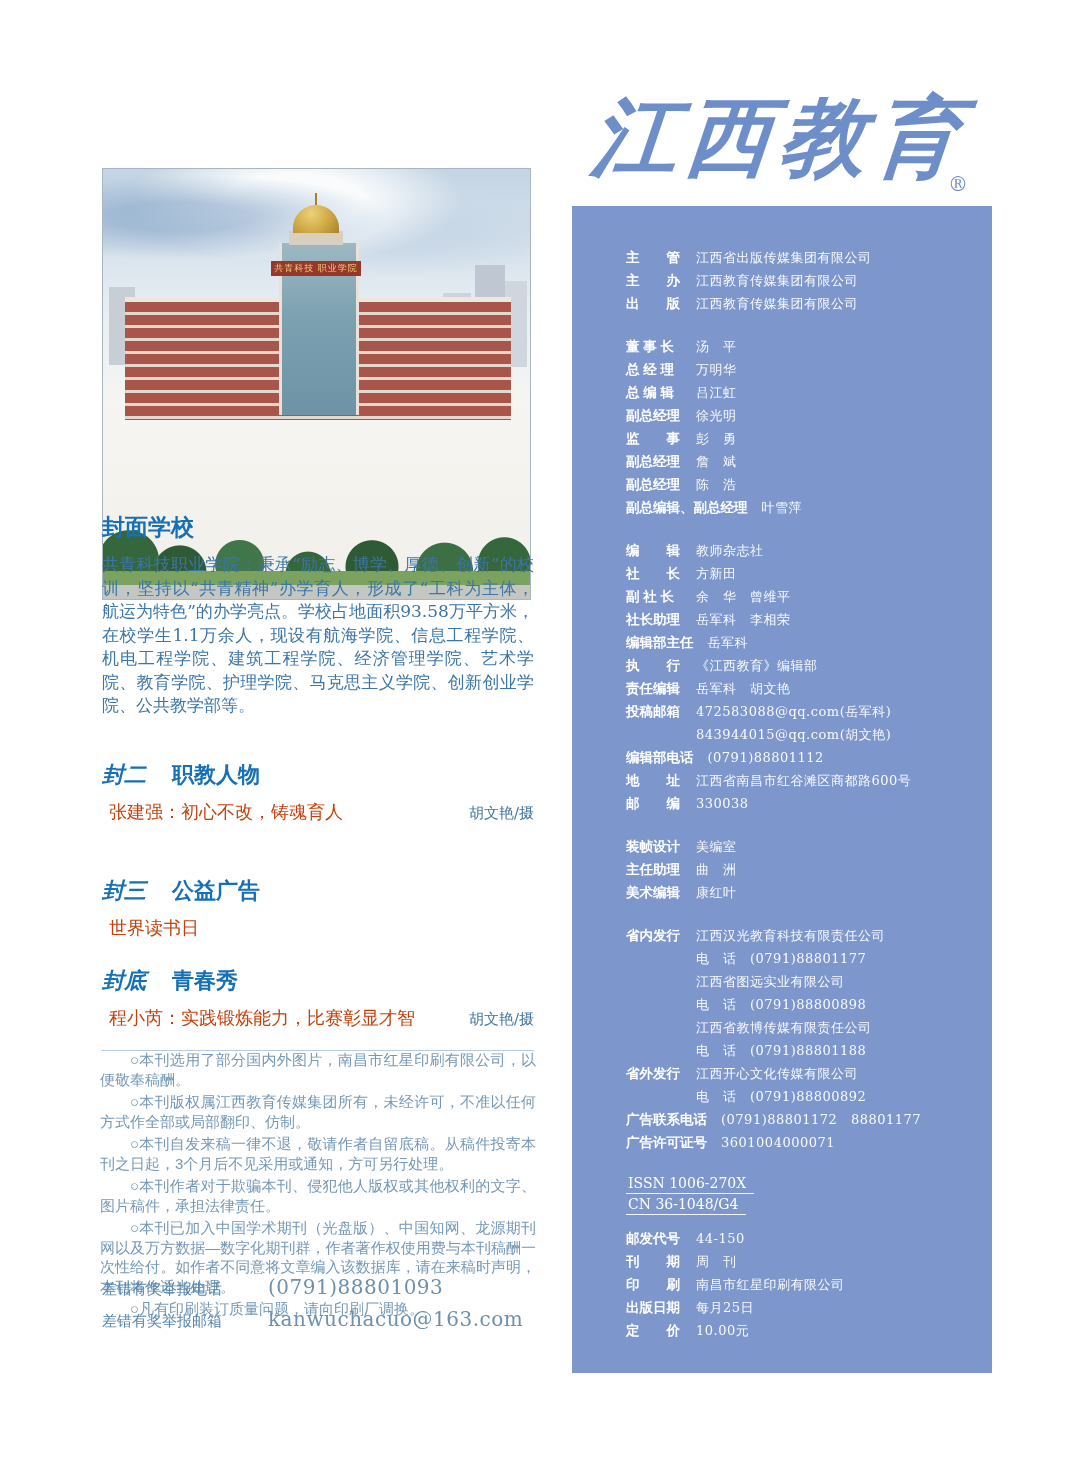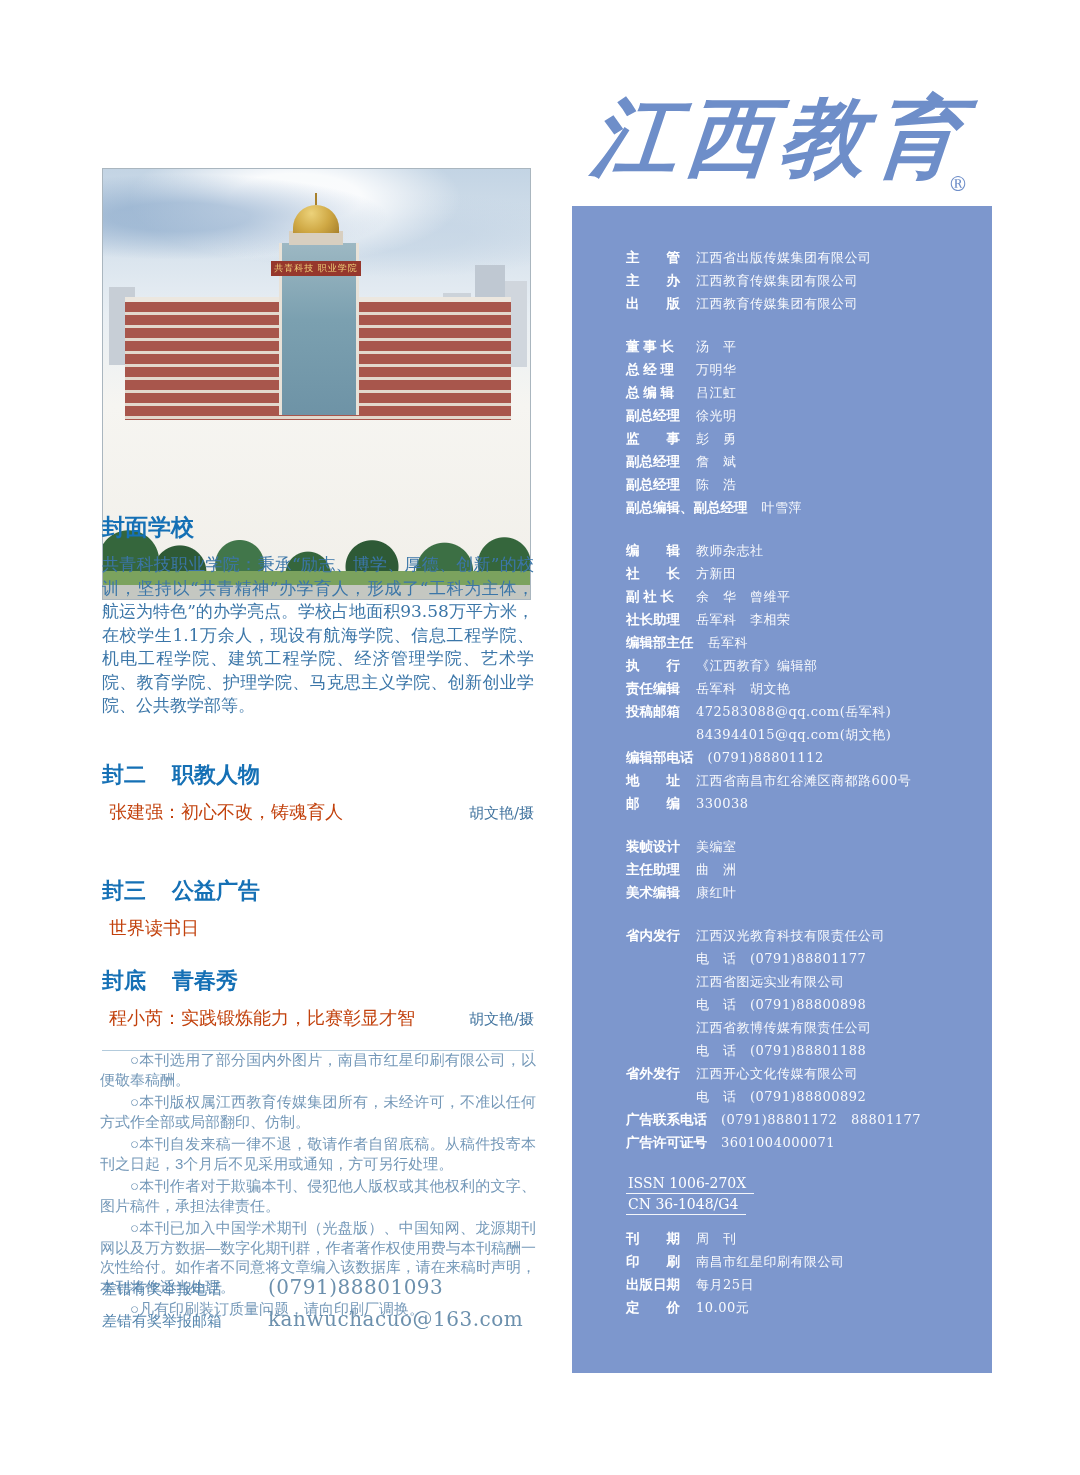--- a/index.html
+++ b/index.html
@@ -70,21 +70,21 @@
   
   .cover-school{position:absolute;left:102px;top:512px;width:432px;}
   .cover-school h2{margin:0 0 10px 0;font-size:23px;font-weight:bold;color:#1570b5;}
   .cover-school p{margin:0;font-size:17px;line-height:23.5px;color:#3b76a8;
                   font-family:"DejaVu Serif",serif;text-align:justify;}
 
   .features{position:absolute;left:102px;top:760px;width:432px;}
   .feature:nth-child(1){margin-bottom:52px;}
   .feature:nth-child(2){margin-bottom:26px;}
   .f-title{margin:0 0 10px 0;font-size:22px;font-weight:bold;color:#1570b5;}
-  .f-prefix{margin-right:26px;}
+  .f-prefix{margin-right:26px;font-style:italic;}
   .f-row{display:flex;justify-content:space-between;align-items:baseline;}
   .f-item{font-size:18px;color:#c2410c;margin-left:7px;}
   .f-credit{font-size:15px;color:#42749f;font-family:"DejaVu Serif",serif;}
 
   .divider{position:absolute;left:102px;top:1042px;width:432px;height:1px;
            background:#b3cbdc;border:none;}
   .notices{position:absolute;left:100px;top:1050px;width:436px;}
   .notice{margin:0 0 3px 0;font-size:15px;line-height:19.5px;color:#7498b8;
           text-indent:2em;text-align:justify;}
   .report{position:absolute;left:102px;top:1276px;width:432px;}
@@ -323,20 +323,24 @@
             <span class="p-value">3601004000071</span>
           </div>
         </div>
       </div>
     <div class="issn-block">
       <span class="issn-line">ISSN 1006-270X</span>
       <span class="issn-line">CN 36-1048/G4</span>
     </div>
     <div id="panel-pub">
         <div class="p-row">
+          <span class="p-label">邮发代号</span>
+          <span class="p-value">44-150</span>
+        </div>
+        <div class="p-row">
           <span class="p-label">刊　　期</span>
           <span class="p-value">周　刊</span>
         </div>
         <div class="p-row">
           <span class="p-label">印　　刷</span>
           <span class="p-value">南昌市红星印刷有限公司</span>
         </div>
         <div class="p-row">
           <span class="p-label">出版日期</span>
           <span class="p-value">每月25日</span>

